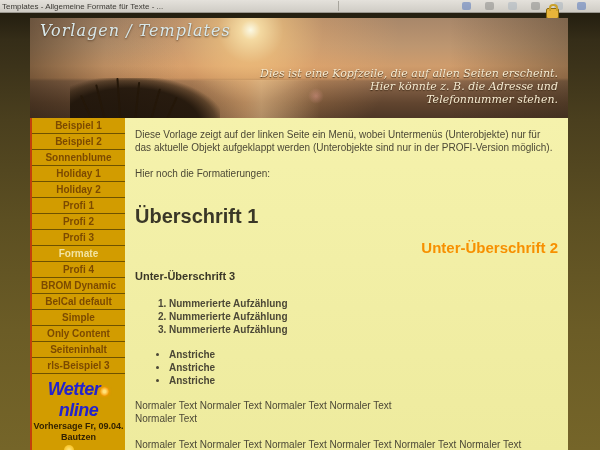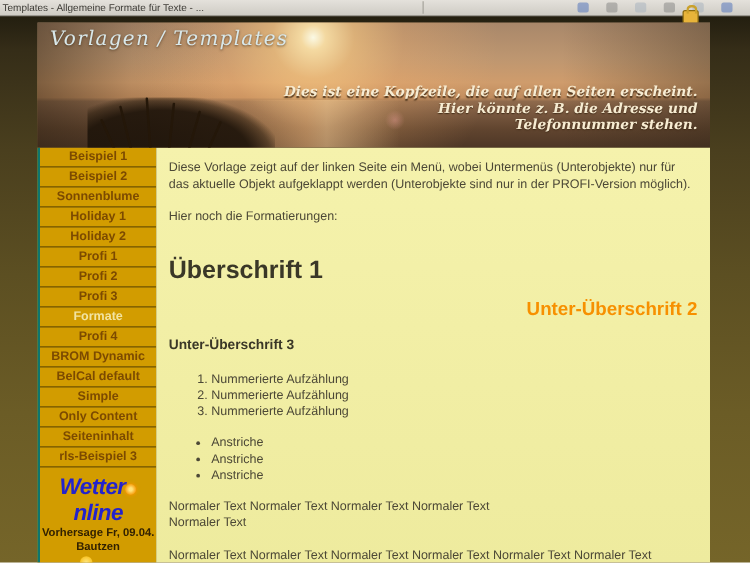--- a/index.html
+++ b/index.html
@@ -50,26 +50,26 @@
   .b5{left:16px;height:30px;transform:rotate(-24deg);}
   .b6{left:100px;height:28px;transform:rotate(24deg);}
   .header-title{
     position:absolute;left:10px;top:3px;
     font-family:"DejaVu Serif","Liberation Serif",serif;font-style:italic;
     font-size:16px;letter-spacing:1px;color:#d9e8ea;text-shadow:0 1px 2px rgba(70,50,30,.8);
   }
   .header-tagline{
     position:absolute;right:10px;top:49px;text-align:right;
     font-family:"DejaVu Serif","Liberation Serif",serif;font-style:italic;
-    font-size:11px;line-height:13px;color:#f7ecd2;text-shadow:0 1px 1px rgba(60,40,20,.9);font-weight:bold;
+    font-size:11px;line-height:13px;color:#f7ecd2;text-shadow:0 1px 1px rgba(60,40,20,.9);
   }
   
   .body-row{display:flex;width:538px;height:332px;}
   
-  .sidebar{width:95px;background:#d29c00;border-left:2px solid #0f766e;box-sizing:border-box;display:flex;flex-direction:column;}
+  .sidebar{width:95px;background:#d29c00;border-left:2px solid #c2410c;box-sizing:border-box;display:flex;flex-direction:column;}
   .menu-item{
     height:15px;line-height:15px;border-bottom:1px solid #6e5200;
     text-align:center;font-size:10px;font-weight:bold;color:#7c4a00;cursor:pointer;
   }
   .menu-item.active{color:#f2e4a2;}
   
   .weather{margin-top:5px;text-align:center;color:#3a2800;}
   .wo-logo{font-size:18px;font-weight:bold;font-style:italic;color:#2323cc;letter-spacing:-0.5px;}
   .wo-sun{display:inline-block;width:9px;height:9px;border-radius:50%;vertical-align:-1px;
       background:radial-gradient(circle,#ffe27a 20%,#f59500 75%);box-shadow:0 0 2px 1px rgba(245,150,0,.6);}
@@ -89,21 +89,21 @@
   
   .content{
     flex:1;box-sizing:border-box;padding:10px 10px 0 10px;overflow:hidden;
     background:linear-gradient(180deg,#f5f2ac,#eeeb9e);
     color:#4c4836;font-size:10px;line-height:13px;
   }
   .content p{margin:0 0 13px 0;}
   .content h1{margin:25px 0 14px 0;font-size:20px;line-height:22px;color:#3a3727;}
   .content h2{margin:0 0 16px 0;font-size:15px;color:#f79000;text-align:right;}
   .content h3{margin:0 0 14px 0;font-size:11px;color:#3a3727;}
-  .content ol,.content ul{margin:0 0 12px 0;padding-left:34px;}
+  .content ol,.content ul{margin:0 0 12px 0;padding-left:34px;font-weight:bold;}
   .content li{margin:0;}
   .content ul{list-style-type:disc;font-size:10px;}
 </style>
 </head>
 <body>
 
 <div class="browser-strip">
   <div class="tab-title">Templates - Allgemeine Formate für Texte - ...</div>
   <div class="strip-sep"></div>
   <div class="strip-icons">

